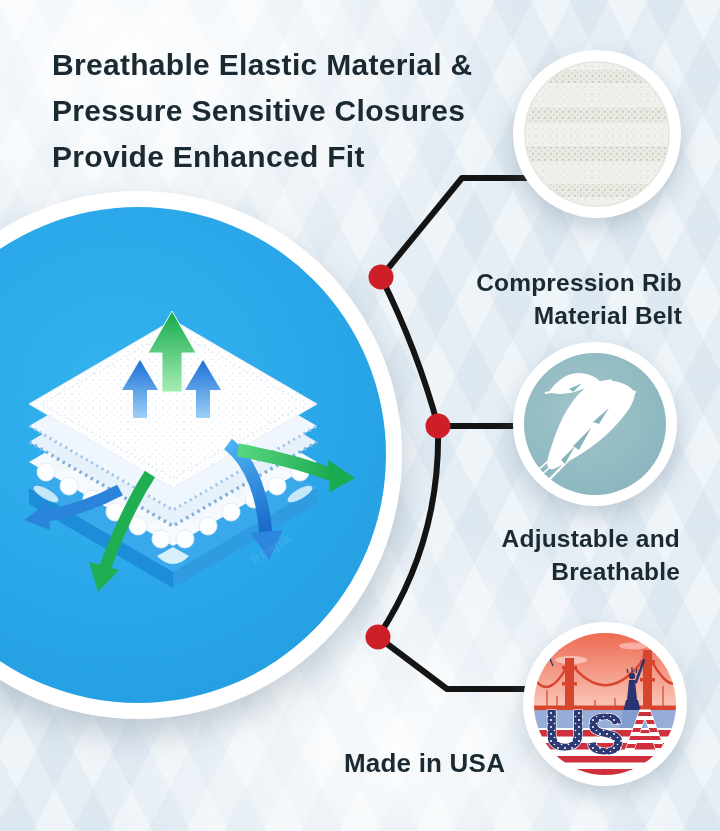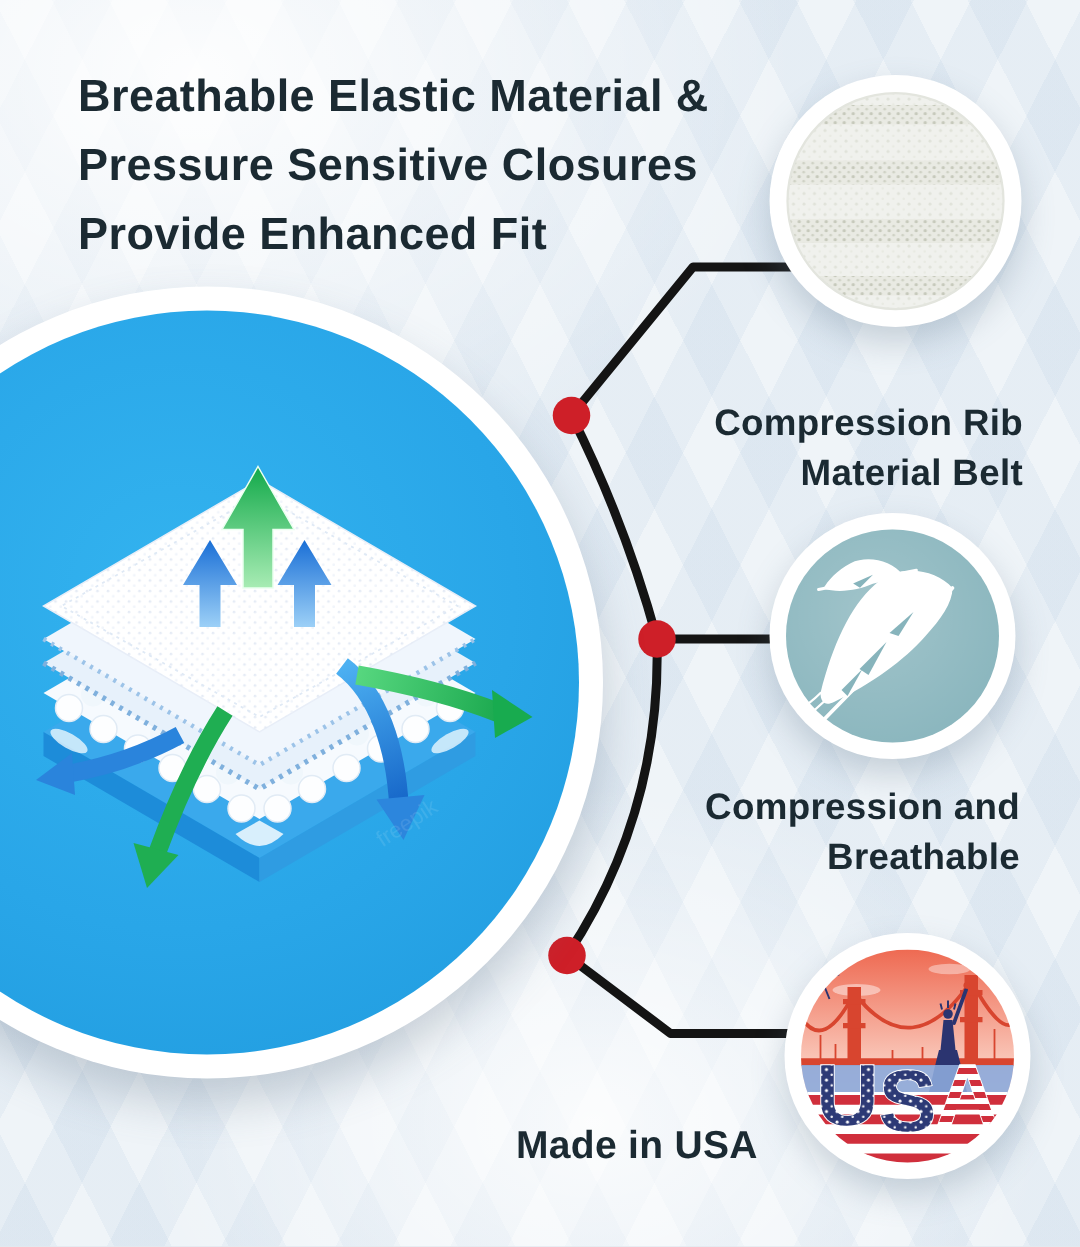--- a/index.html
+++ b/index.html
@@ -217,21 +217,21 @@
         <path d="M-48 38 C-53 43 -57 46 -61 48 M-46 44 C-50 48 -54 51 -57 53" stroke="#ffffff" stroke-width="1.5" fill="none" stroke-linecap="round"></path>
       </g>
       <g transform="translate(-20,-36) rotate(10)">
         <path d="M-28 10 L34 -14" stroke="#ffffff" stroke-width="2" stroke-linecap="round" fill="none"></path>
         <path d="M26 -9 C16 -18 0 -18 -10 -11 C-18 -5 -23 3 -25 9 C-14 10 -2 6 7 0 C16 -4 22 -6 26 -9 Z" fill="#ffffff"></path>
         <path d="M-6 2 L6 -6 L-1 4 Z" fill="#87b4bc"></path>
       </g>
     </svg>
   </div>
   <div class="label l2">
-    <span>Compression and</span>
+    <span>Adjustable and</span>
     <span>Breathable</span>
   </div>
 
   <div class="fc fc3">
     <svg width="164" height="164" viewBox="-82 -82 164 164">
       <defs>
         <clipPath id="uclip">
             <circle r="71"></circle>
           </clipPath>
         <linearGradient id="skyG" x1="0" y1="-71" x2="0" y2="18" gradientUnits="userSpaceOnUse">

